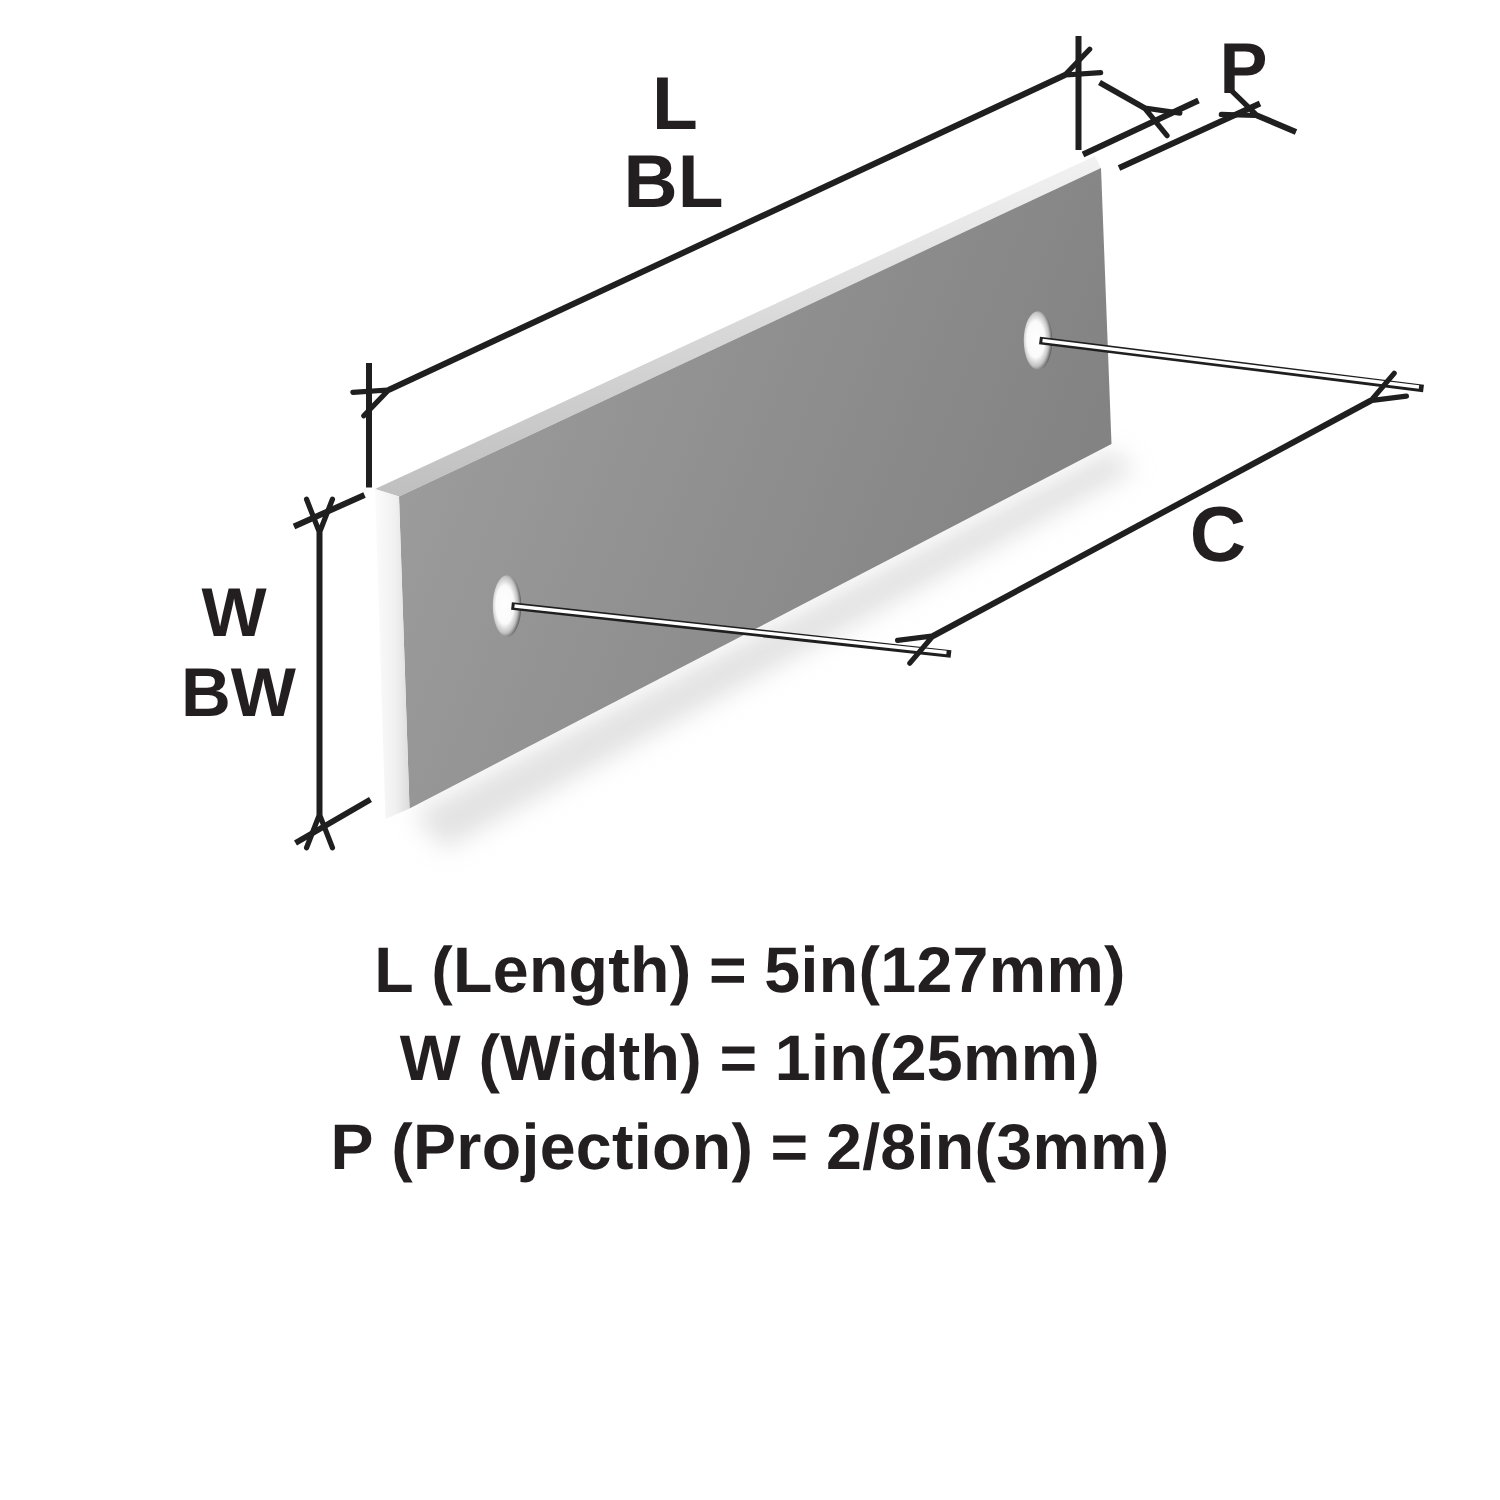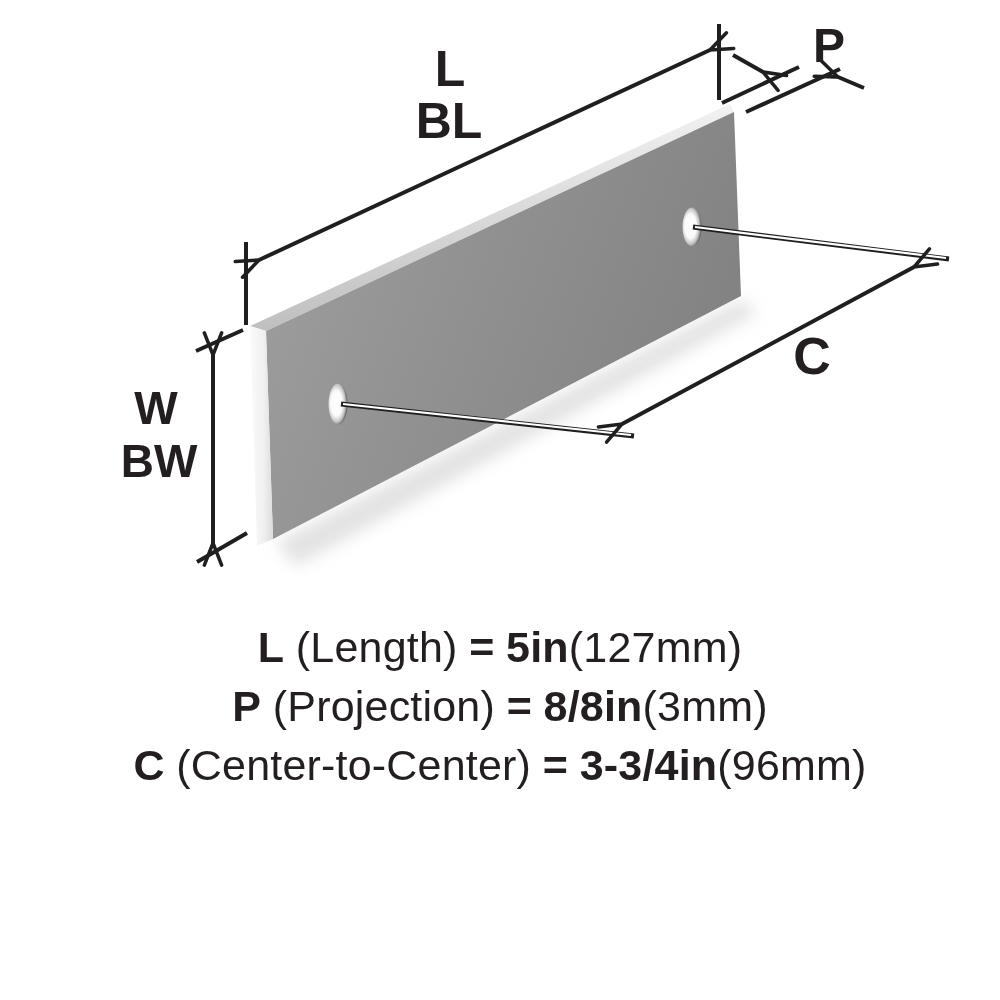--- a/index.html
+++ b/index.html
@@ -30,21 +30,21 @@
     width: 1000px;
     text-align: center;
     color: #231f20;
     font-size: 43px;
     line-height: 59px;
     letter-spacing: 0.2px;
     white-space: nowrap;
   }
   .spec-line { height: 59px; }
   .spec-line .b { font-weight: 700; }
-  .spec-line .r { font-weight: 400; }
+  .spec-line .r { font-weight: 700; }
   .spec-line .gap { margin-right: 0.27em; }
 </style>
 </head>
 <body>
 
 <div class="canvas">
 
   <svg class="diagram-svg" width="1000" height="612" viewBox="0 0 1000 612">
     <defs>
       <marker id="ah" viewBox="0 0 12 12" refX="1.5" refY="6" markerWidth="7" markerHeight="7" orient="auto-start-reverse">
@@ -107,17 +107,17 @@
 
     <line x1="196" y1="351" x2="243" y2="330" stroke="#1f1f1f" stroke-width="4"></line>
     <line x1="197" y1="562" x2="247" y2="533" stroke="#1f1f1f" stroke-width="4"></line>
     <line x1="213" y1="355" x2="213" y2="543" stroke="#1f1f1f" stroke-width="4" marker-start="url(#ah)" marker-end="url(#ah)"></line>
     <text x="156" y="424" font-size="46" text-anchor="middle" class="dim-label">W</text>
     <text x="159" y="477" font-size="46" text-anchor="middle" class="dim-label">BW</text>
   </svg>
 
   <div class="specs">
     <div class="spec-line"><span class="b gap">L</span><span class="r gap">(Length)</span><span class="b gap">=</span><span class="b">5in</span><span class="r">(127mm)</span></div>
-    <div class="spec-line"><span class="b gap">P</span><span class="r gap">(Projection)</span><span class="b gap">=</span><span class="b">8/8in</span><span class="r">(3mm)</span></div>
-    <div class="spec-line"><span class="b gap">C</span><span class="r gap">(Center-to-Center)</span><span class="b gap">=</span><span class="b">3-3/4in</span><span class="r">(96mm)</span></div>
+    <div class="spec-line"><span class="b gap">W</span><span class="r gap">(Width)</span><span class="b gap">=</span><span class="b">1in</span><span class="r">(25mm)</span></div>
+    <div class="spec-line"><span class="b gap">P</span><span class="r gap">(Projection)</span><span class="b gap">=</span><span class="b">2/8in</span><span class="r">(3mm)</span></div>
   </div>
 
 </div>
 
 </body></html>

